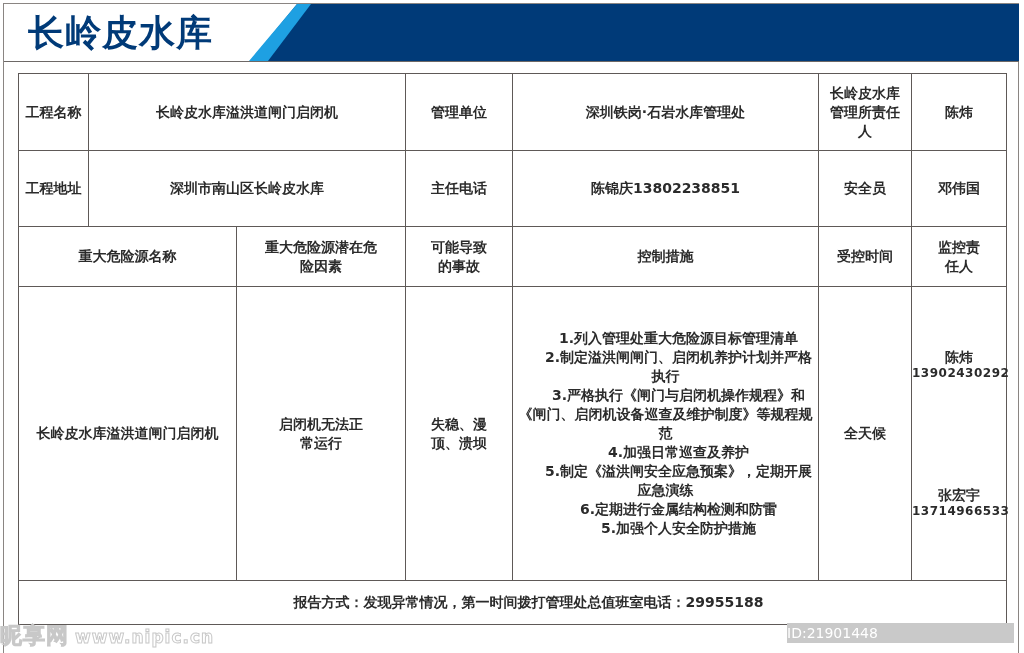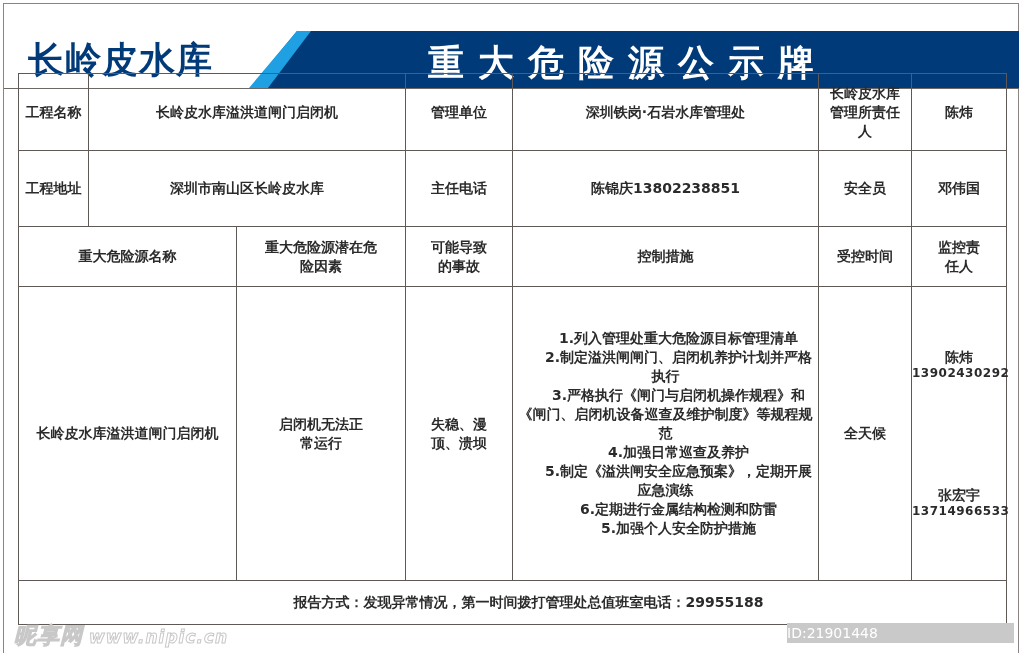--- a/index.html
+++ b/index.html
@@ -1,57 +1,56 @@
 <!DOCTYPE html>
 <html><head>
 <meta charset="utf-8">
 <style>
   html,body{margin:0;padding:0;background:#ffffff;}
   body{width:1024px;height:653px;position:relative;overflow:hidden;
        font-family:"DejaVu Sans","Liberation Sans",sans-serif;color:#2a2a2a;}
   .frame{position:absolute;left:3px;top:3px;width:1016px;height:660px;
          border:1px solid #8a8582;border-bottom:none;box-sizing:border-box;}
   .header{position:absolute;left:4px;top:4px;width:1015px;height:57px;background:#ec4899;overflow:hidden;
-          border-bottom:1px solid #6d6866;margin-top:27px;}
+          border-bottom:1px solid #6d6866;}
   .header .blue{position:absolute;left:0;top:0;width:100%;height:100%;background:#003a78;
           clip-path:polygon(265px 0,100% 0,100% 100%,245px 100%);}
   .header .stripe{position:absolute;left:0;top:0;width:100%;height:100%;background:#1ea0e2;
           clip-path:polygon(293px 0,307px 0,264px 100%,245px 100%);}
   .header .white-gap{position:absolute;left:0;top:0;width:100%;height:100%;background:#ffffff;
           clip-path:polygon(0 0,293px 0,246px 100%,0 100%);}
   .h-left{position:absolute;left:24px;top:5px;font-size:36px;font-weight:bold;color:#003a78;letter-spacing:1px;
           font-family:"DejaVu Sans",sans-serif;}
   .h-right{position:absolute;left:424px;top:8px;font-size:36px;font-weight:bold;color:#ffffff;letter-spacing:14px;
           font-family:"DejaVu Sans",sans-serif;}
   table.board{position:absolute;left:18px;top:73px;border-collapse:collapse;table-layout:fixed;width:988px;}
   table.board td{border:1.5px solid #5e5957;text-align:center;vertical-align:middle;font-weight:bold;
           font-size:14px;color:#2b2b2b;padding:0;line-height:19px;}
   .measures{text-align:left;padding:0 10px 0 12px;font-size:11px;line-height:21px;font-weight:bold;}
   .measures div{text-indent:26px;}
   .resp-block{display:flex;flex-direction:column;justify-content:space-between;height:170px;}
   .resp-name{font-size:14px;line-height:17px;}
   .resp-phone{font-size:12px;line-height:15px;letter-spacing:0.5px;}
   .footer-cell{text-align:left;padding-left:32px !important;font-size:14px !important;}
-  .watermark{position:absolute;left:14px;top:621px;font-size:22px;font-weight:bold;font-style:italic;color:transparent;
+  .watermark{position:absolute;left:0;top:621px;font-size:22px;font-weight:bold;color:transparent;
           -webkit-text-stroke:1px #c8c8c8;letter-spacing:1px;text-align:center;}
   .watermark .url{font-size:17px;margin-left:6px;}
   .idbar{position:absolute;left:787px;top:623px;width:227px;height:20px;background:#c9c9c9;color:#ffffff;
           font-size:14px;line-height:20px;text-align:left;font-family:"DejaVu Sans",sans-serif;}
 </style>
 </head>
 <body>
 
 <div class="frame"></div>
 
 <div class="header">
   <div class="blue"></div>
   <div class="white-gap"></div>
   <div class="stripe"></div>
   <div class="h-left">长岭皮水库</div>
-  <div class="h-right">重大危险源公示牌</div>
 </div>
 
 <table class="board">
   <colgroup>
     <col style="width:70px">
       <col style="width:148px">
       <col style="width:169px">
     <col style="width:107px">
       <col style="width:306px">
       <col style="width:93px">

